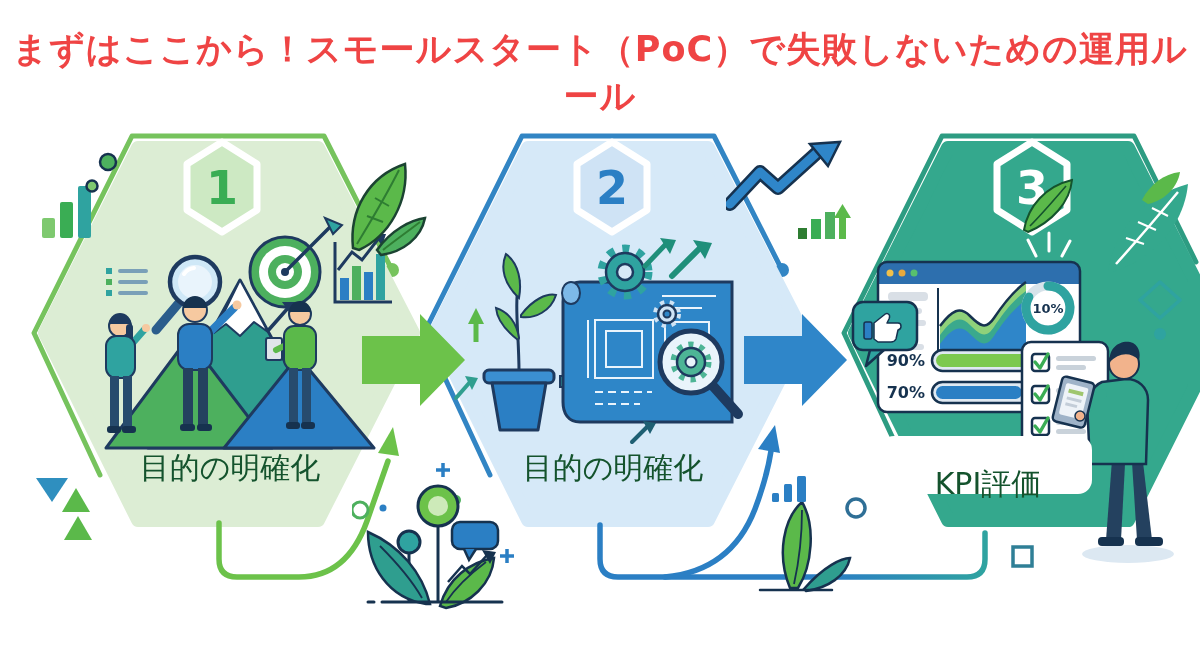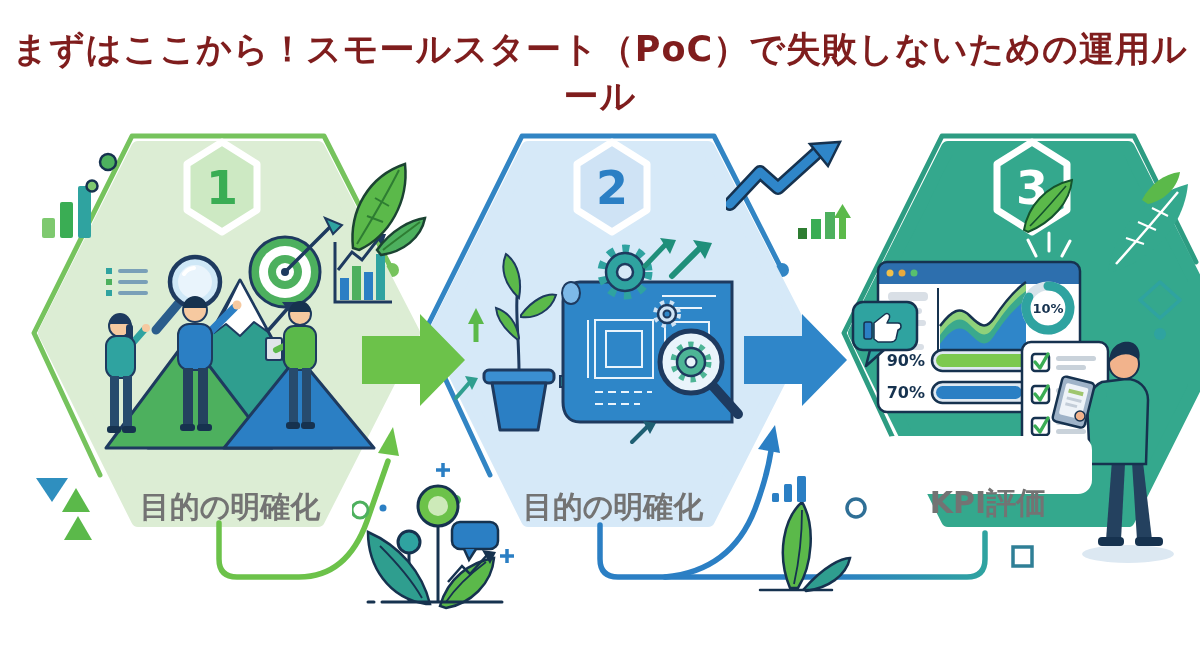--- a/index.html
+++ b/index.html
@@ -1,25 +1,25 @@
 <!DOCTYPE html>
 <html><head>
 <meta charset="utf-8">
 <style>
   html,body{margin:0;padding:0;background:#fff;}
   .stage{position:relative;width:1200px;height:654px;background:#fff;overflow:hidden;
          font-family:"DejaVu Sans","Liberation Sans",sans-serif;}
   .abs{position:absolute;}
   .title{position:absolute;left:0;top:26px;width:1200px;text-align:center;
-         font-size:35px;font-weight:800;color:#7f1d1d;letter-spacing:1px;}
+         font-size:35px;font-weight:800;color:#ef4444;letter-spacing:1px;}
   .step-label{position:absolute;width:260px;text-align:center;
-              font-size:30px;font-weight:700;color:#737373;margin-top:39px;}
+              font-size:30px;font-weight:400;color:#14532d;}
   .label-plate{position:absolute;left:880px;top:436px;width:212px;height:58px;
                background:#fff;border-radius:14px;}
-  .label-3{left:858px;top:444px;}
+  .label-3{left:858px;top:464px;}
   svg{display:block;}
   svg text{font-family:"DejaVu Sans","Liberation Sans",sans-serif;}
 </style>
 </head>
 <body>
 
 <div class="stage">
 
   <div class="title">まずはここから！スモールスタート（PoC）で失敗しないための運用ルール</div>
 

